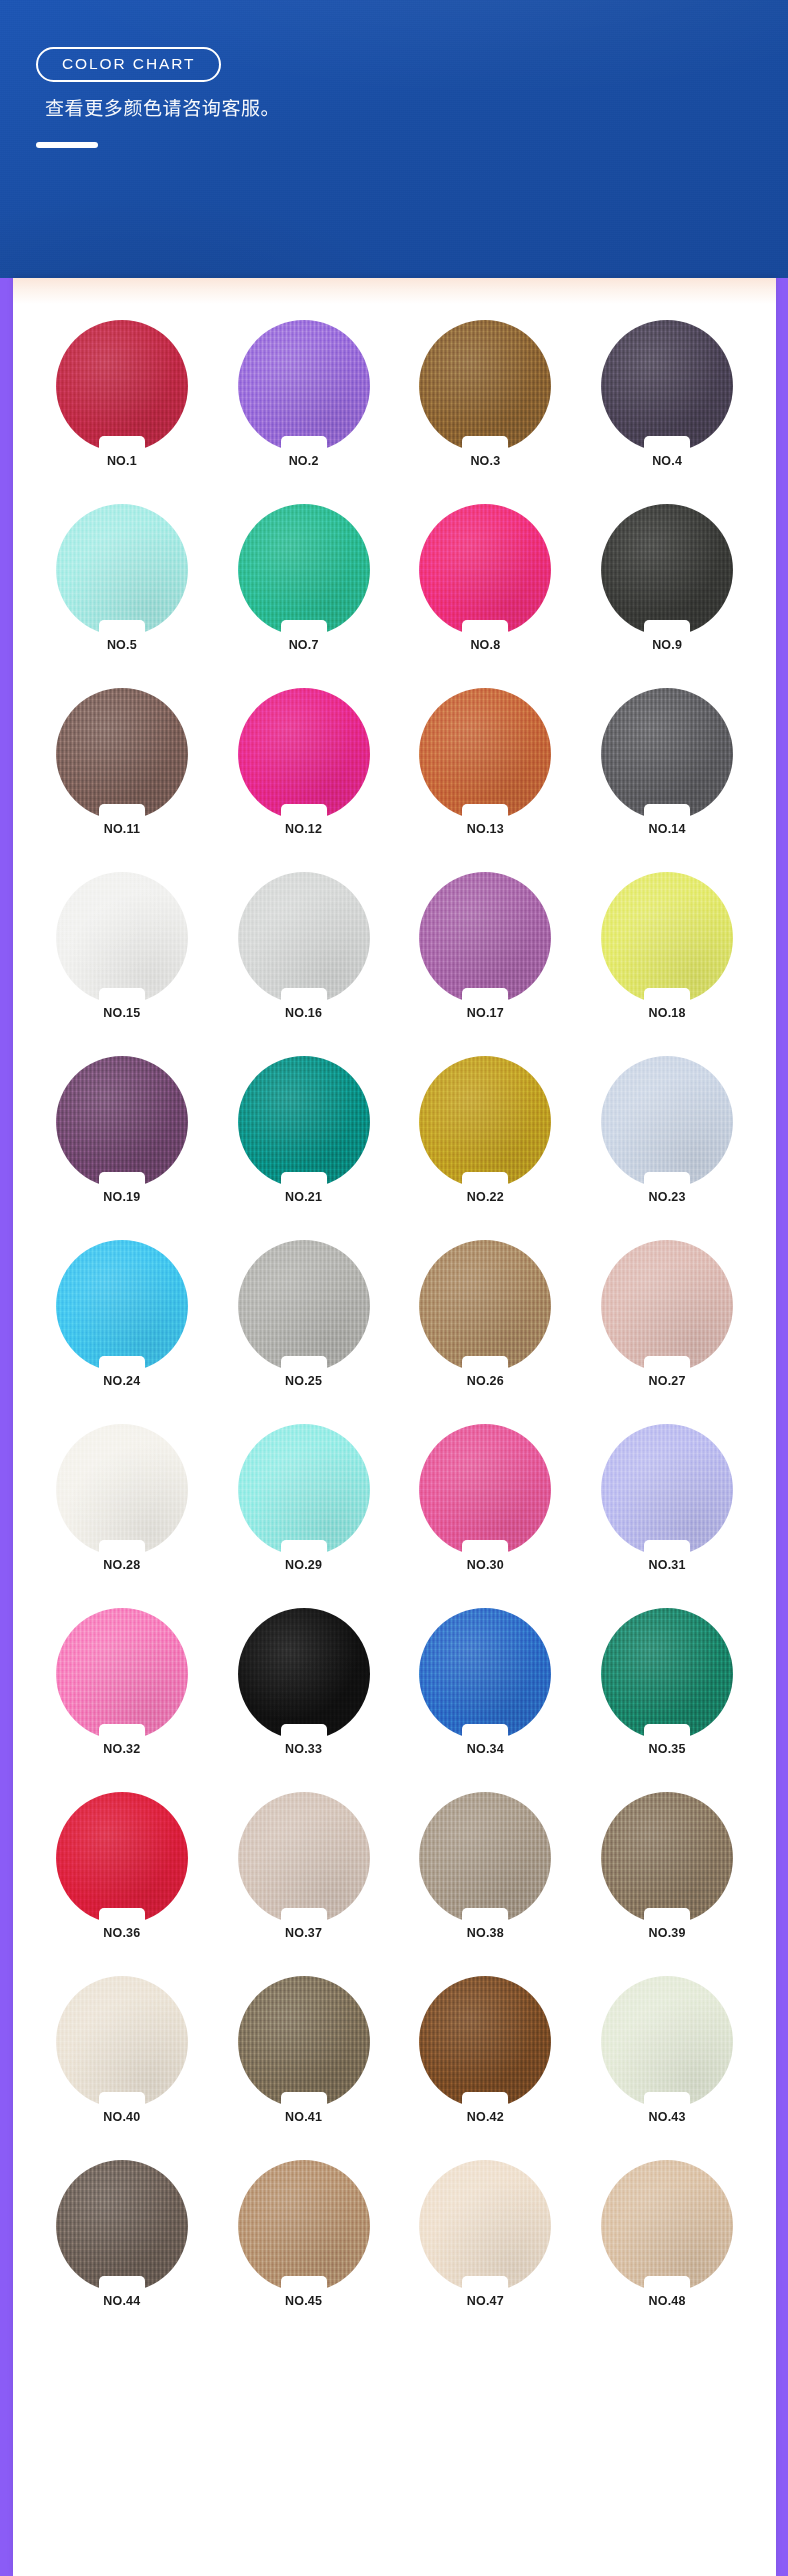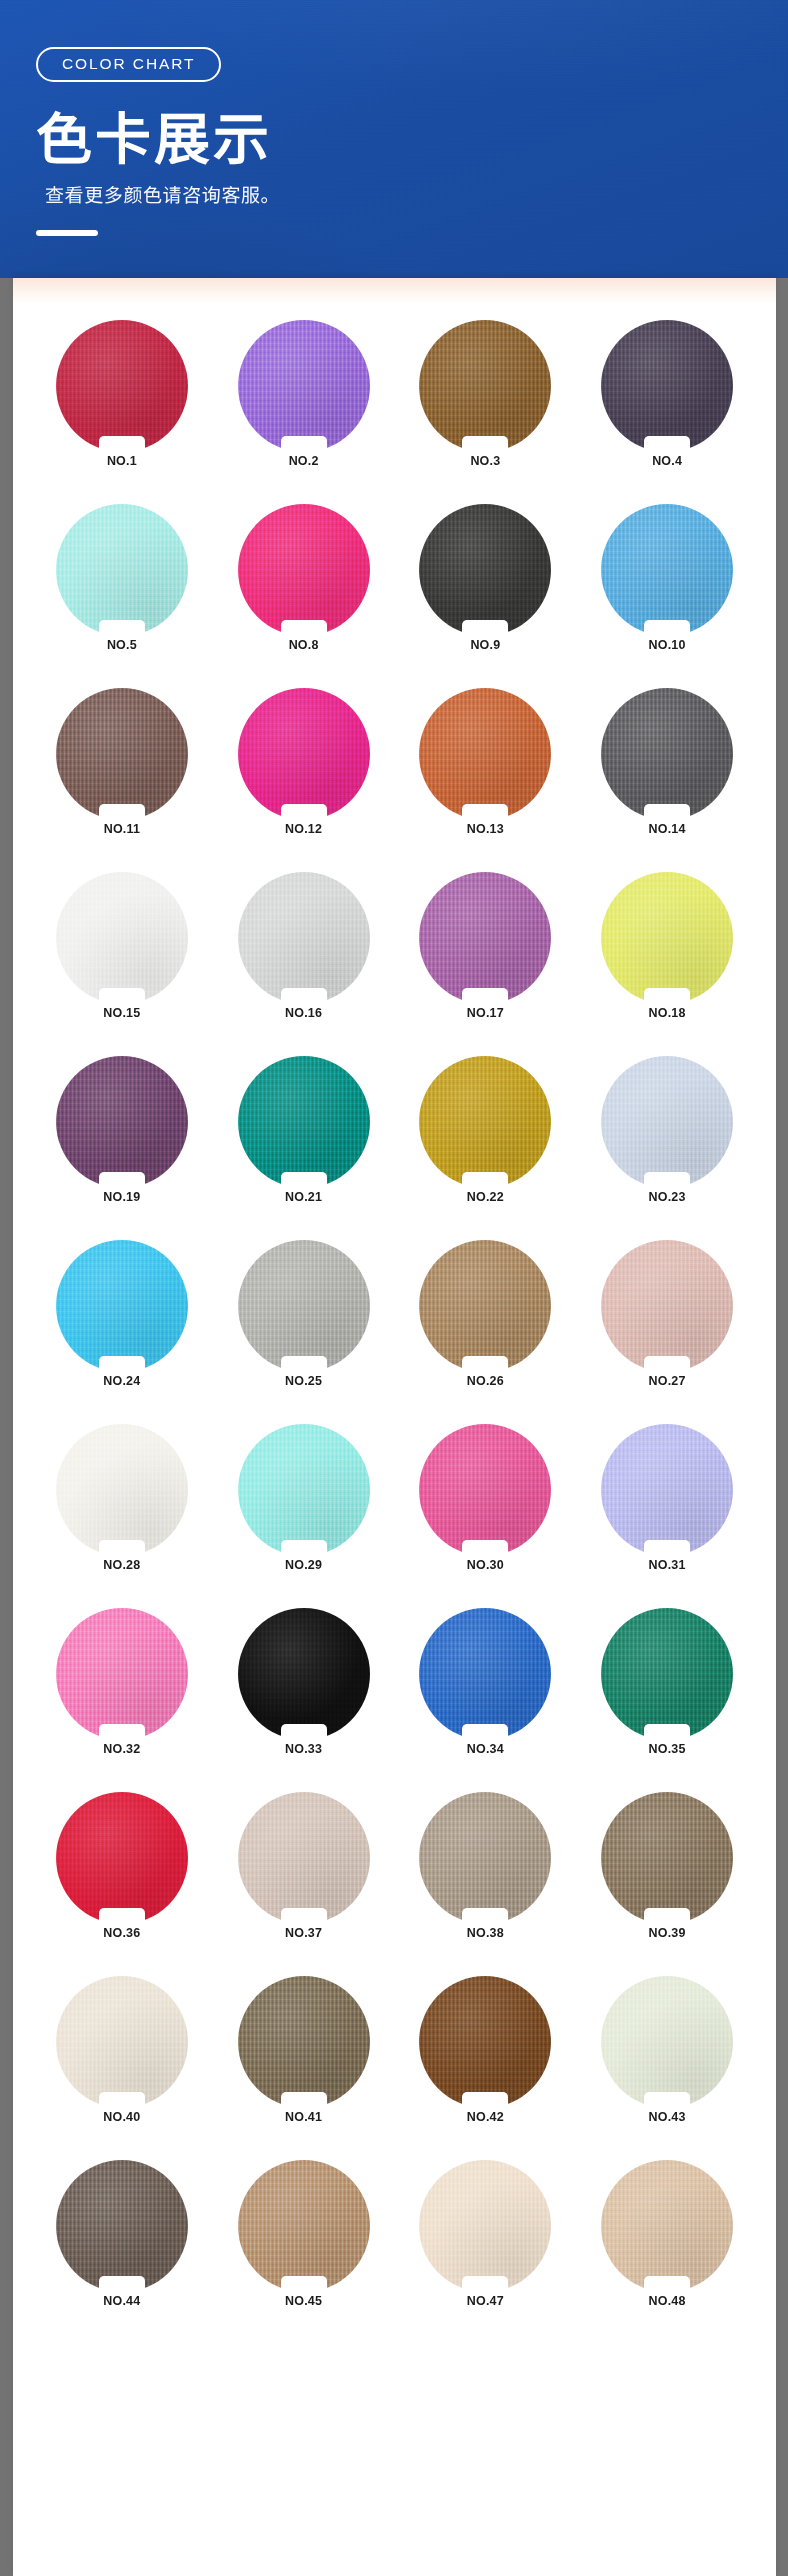--- a/index.html
+++ b/index.html
@@ -14,21 +14,21 @@
     min-height: 2576px;
     font-family: "Liberation Sans", "DejaVu Sans", sans-serif;
     -webkit-font-smoothing: antialiased;
   }
 
   
   .page {
     position: relative;
     width: 789px;
     min-height: 2576px;
-    background: #737373;
+    background: #8b5cf6;
     overflow: hidden;
   }
 
   
   .header {
     position: relative;
     width: 100%;
     height: 278px;
     background: #1a4fa8;
     background-image:
@@ -196,21 +196,20 @@
   }
 </style>
 </head>
 <body>
 
 <div class="page">
 
   <div class="header">
     <div class="badge">COLOR CHART</div>
 
-    <h1 class="main-title">色卡展示</h1>
 
     <p class="subtitle">查看更多颜色请咨询客服。</p>
 
     <div class="divider"></div>
   </div>
 
   <div class="panel">
     <div class="swatch-grid" id="swatch-grid">
         <div class="swatch">
           <div class="chip" style="background-color: rgb(193, 42, 70);">
@@ -236,36 +235,36 @@
           </div>
           <div class="chip-label">NO.4</div>
         </div>
         <div class="swatch">
           <div class="chip" style="background-color: rgb(169, 236, 230);">
             <div class="notch"></div>
           </div>
           <div class="chip-label">NO.5</div>
         </div>
         <div class="swatch">
+          <div class="chip" style="background-color: rgb(43, 187, 146);">
+            <div class="notch"></div>
+          </div>
+          <div class="chip-label">NO.7</div>
+        </div>
+        <div class="swatch">
           <div class="chip" style="background-color: rgb(240, 48, 124);">
             <div class="notch"></div>
           </div>
           <div class="chip-label">NO.8</div>
         </div>
         <div class="swatch">
           <div class="chip" style="background-color: rgb(58, 59, 56);">
             <div class="notch"></div>
           </div>
           <div class="chip-label">NO.9</div>
-        </div>
-        <div class="swatch">
-          <div class="chip" style="background-color: rgb(91, 175, 224);">
-            <div class="notch"></div>
-          </div>
-          <div class="chip-label">NO.10</div>
         </div>
         <div class="swatch">
           <div class="chip" style="background-color: rgb(124, 96, 89);">
             <div class="notch"></div>
           </div>
           <div class="chip-label">NO.11</div>
         </div>
         <div class="swatch">
           <div class="chip" style="background-color: rgb(232, 41, 140);">
             <div class="notch"></div>

